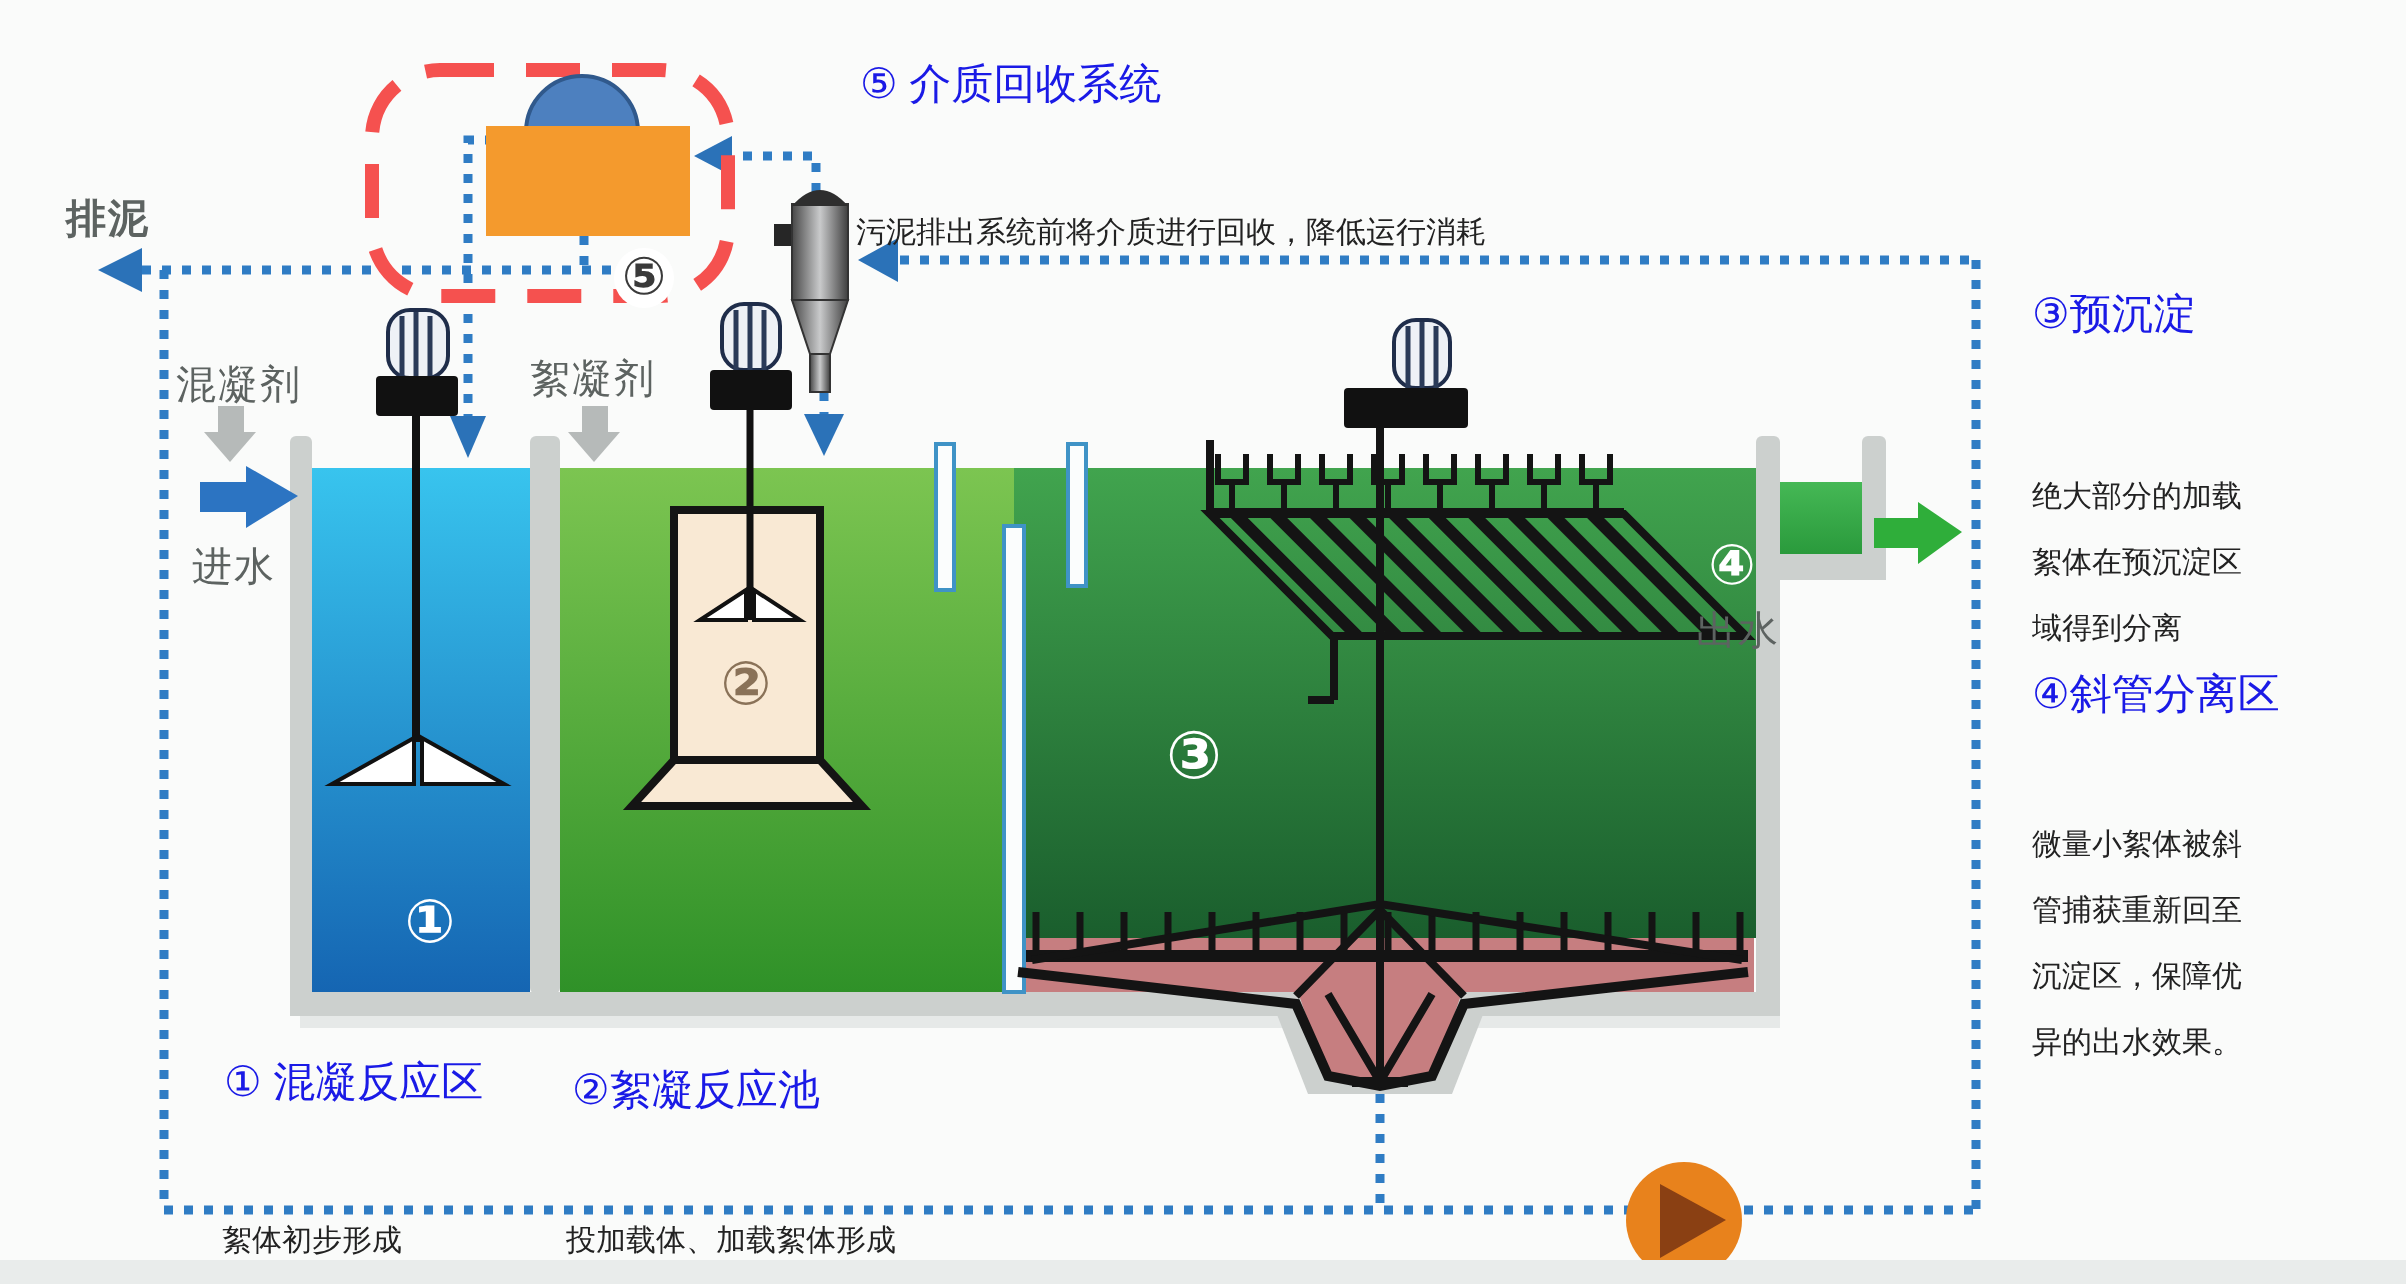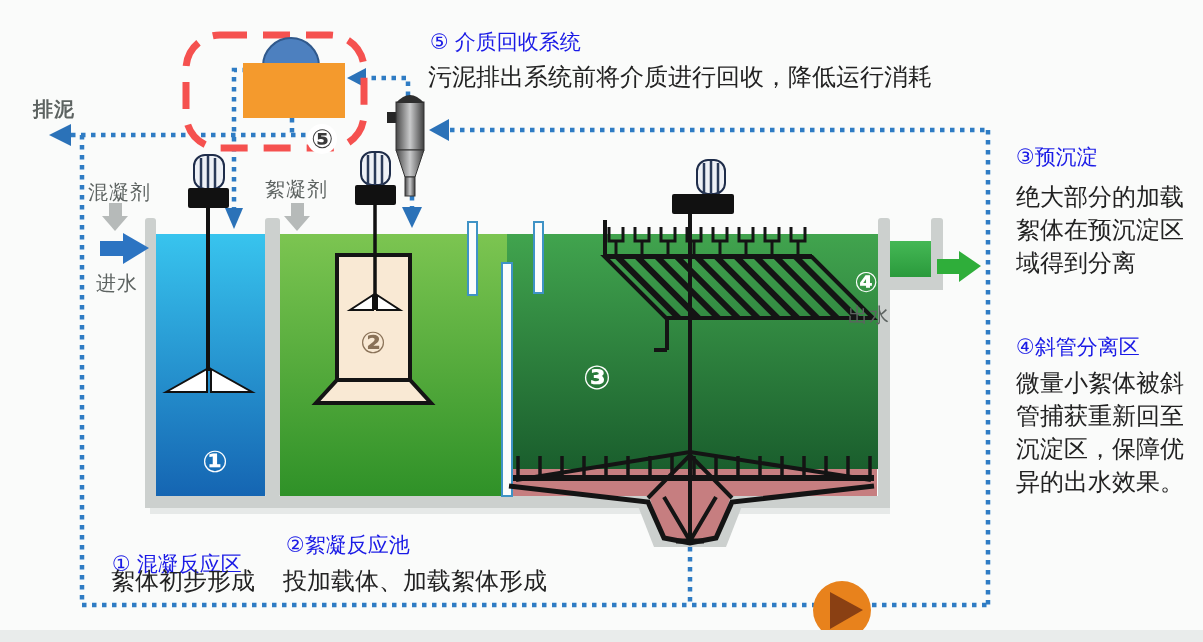--- a/index.html
+++ b/index.html
@@ -1,21 +1,21 @@
 <!DOCTYPE html>
 <html><head>
 <meta charset="utf-8">
 <style>
   html,body{margin:0;padding:0;}
   body{font-family:"Liberation Sans","DejaVu Sans",sans-serif;}
   #stage{position:relative;width:1203px;height:642px;background:#fafbfa;overflow:hidden;}
   #stage svg{position:absolute;left:0;top:0;}
   .lbl{position:absolute;font-size:20px;color:#5d6361;letter-spacing:1px;white-space:nowrap;}
   .callout-title{position:absolute;font-size:21px;font-weight:normal;color:#1a1ae6;white-space:nowrap;}
-  .callout-body{position:absolute;font-size:24px;color:#222;white-space:pre-line;line-height:33px;}
+  .callout-body{position:absolute;font-size:15px;color:#222;white-space:pre-line;line-height:33px;margin-top:40px;}
   .marker{position:absolute;display:flex;align-items:center;justify-content:center;
           font-family:"DejaVu Sans",sans-serif;font-weight:bold;}
   .m-white{color:#ffffff;}
   .bottom-strip{position:absolute;left:0;top:630px;width:1203px;height:12px;background:#e9eceb;}
 </style>
 </head>
 <body>
 
 <div id="stage">
 
@@ -218,31 +218,31 @@
   <div class="lbl" style="left:33px;top:96px;font-weight:bold;">排泥</div>
   <div class="lbl" style="left:88px;top:179px;">混凝剂</div>
   <div class="lbl" style="left:96px;top:270px;">进水</div>
   <div class="lbl" style="left:265px;top:176px;">絮凝剂</div>
   <div class="lbl" style="left:848px;top:290px;margin-top:12px;">出水</div>
 
   <div class="callout-title" style="left:430px;top:28px;">⑤ 介质回收系统</div>
   <div class="callout-body" style="left:428px;top:60px;">污泥排出系统前将介质进行回收，降低运行消耗</div>
 
   <div class="callout-title" style="left:1016px;top:143px;text-align:center;">③预沉淀</div>
-  <div class="callout-body" style="left:1016px;top:180px;">绝大部分的加载
+  <div class="callout-body" style="left:1016px;top:192px;">绝大部分的加载
 絮体在预沉淀区
 域得到分离</div>
 
   <div class="callout-title" style="left:1016px;top:333px;">④斜管分离区</div>
   <div class="callout-body" style="left:1016px;top:366px;">微量小絮体被斜
 管捕获重新回至
 沉淀区，保障优
 异的出水效果。</div>
 
-  <div class="callout-title" style="left:112px;top:550px;">① 混凝反应区</div>
+  <div class="callout-title" style="left:112px;top:527px;">① 混凝反应区</div>
   <div class="callout-body" style="left:111px;top:564px;">絮体初步形成</div>
 
   <div class="callout-title" style="left:286px;top:531px;">②絮凝反应池</div>
   <div class="callout-body" style="left:283px;top:564px;">投加载体、加载絮体形成</div>
 
   <div class="marker m-white" style="left:198px;top:444px;width:34px;height:34px;font-size:30px;">①</div>
   <div class="marker" style="left:356px;top:325px;width:34px;height:34px;font-size:30px;color:#8a7258;">②</div>
   <div class="marker m-white" style="left:579px;top:359px;width:36px;height:36px;font-size:33px;">③</div>
   <div class="marker m-white" style="left:851px;top:267px;width:30px;height:30px;font-size:28px;">④</div>
   <div class="marker" style="left:307px;top:124px;width:30px;height:30px;font-size:26px;color:#3a3a3a;background:#fff;border-radius:50%;">⑤</div>

